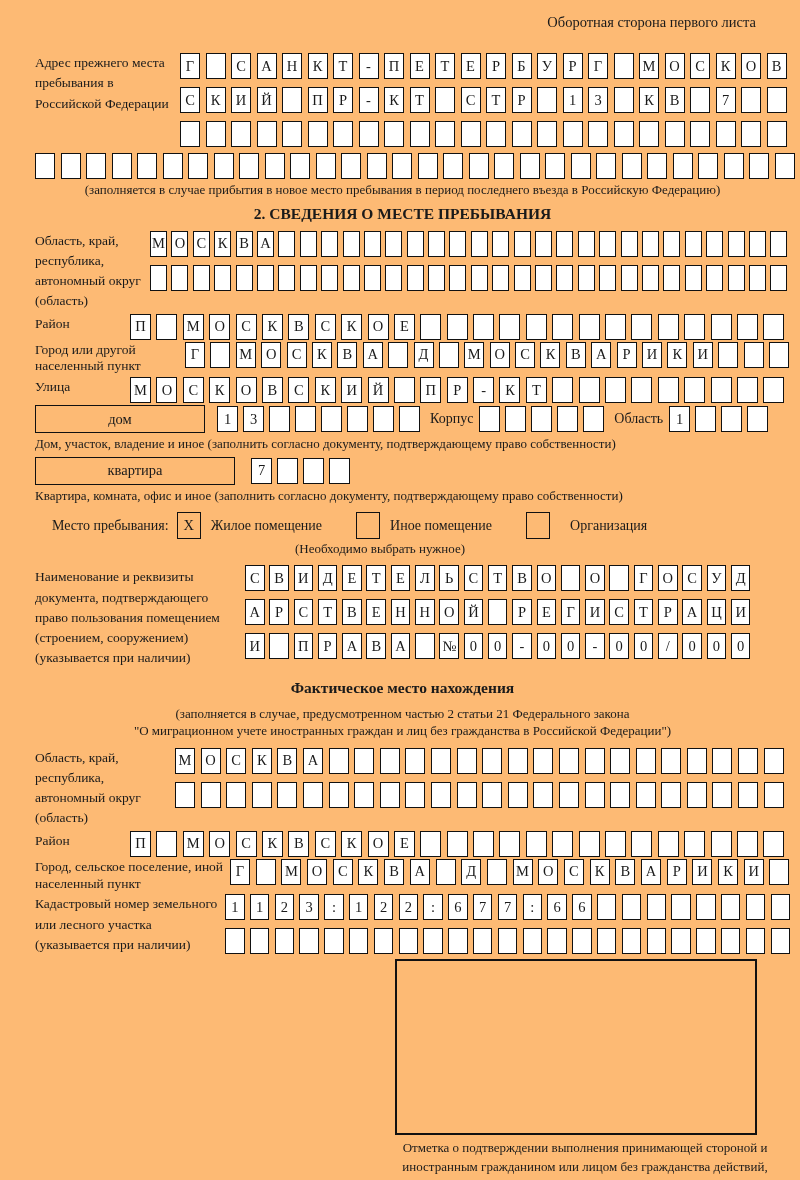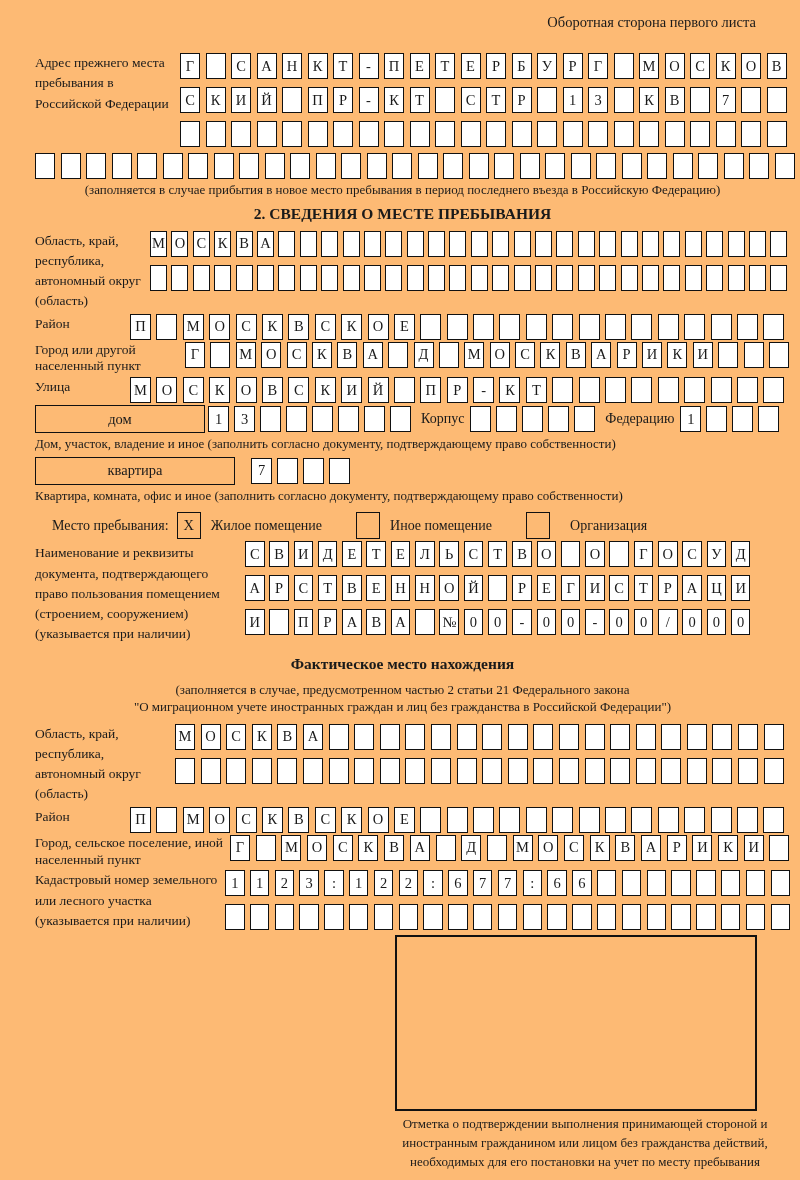--- a/index.html
+++ b/index.html
@@ -32,21 +32,21 @@
     font-size:14.5px;background:#fff;
   }
   .note{font-size:13px;line-height:1.35;}
   .note.center{text-align:center;}
   .sec-title{text-align:center;font-weight:bold;font-size:15.5px;margin:6px 0 8px 0;}
   .labelbox{
     border:1.5px solid #111;height:28px;box-sizing:border-box;
     display:flex;align-items:center;justify-content:center;
     font-size:14.5px;flex:0 0 auto;
   }
-  .labelbox.dom{width:170px;margin-right:3px;}
+  .labelbox.dom{width:170px;margin-right:12px;}
   .labelbox.kv{width:200px;margin-right:16px;}
   .inline-lbl{font-size:14px;padding:4px 6px 0 10px;flex:0 0 auto;}
   .chk-row{display:flex;align-items:center;margin:8px 0 2px 17px;font-size:14px;text-align:right;}
   .chk-cell{
     width:24px;height:27px;border:1.5px solid #111;box-sizing:border-box;
     display:flex;align-items:center;justify-content:center;
     font-size:14.5px;margin:0 10px 0 8px;flex:0 0 auto;
   }
   .chk-lbl{margin-right:26px;}
   .subnote{font-size:13px;margin:2px 0 8px 205px;width:280px;text-align:center;}
@@ -359,21 +359,21 @@
         <span class="cell"></span>
       </div>
     <div class="inline-lbl" style="padding-top:0">Корпус</div>
     <div class="cellrow" style="--cw:21px;--gap:5px">
         <span class="cell"></span>
         <span class="cell"></span>
         <span class="cell"></span>
         <span class="cell"></span>
         <span class="cell"></span>
       </div>
-    <div class="inline-lbl" style="padding-top:0">Федерацию</div>
+    <div class="inline-lbl" style="padding-top:0">Область</div>
     <div class="cellrow" style="--cw:21px;--gap:5px">
         <span class="cell">1</span>
         <span class="cell"></span>
         <span class="cell"></span>
         <span class="cell"></span>
       </div>
   </div>
   <div class="note mb2">Дом, участок, владение и иное (заполнить согласно документу, подтверждающему право собственности)</div>
 
   <div class="formrow mb2" style="align-items:center;margin-top:4px">
@@ -389,20 +389,21 @@
 
   <div class="chk-row">
     <span>Место пребывания:</span>
     <span class="chk-cell">X</span>
     <span class="chk-lbl">Жилое помещение</span>
     <span class="chk-cell"></span>
     <span class="chk-lbl">Иное помещение</span>
     <span class="chk-cell" style="margin-right:20px"></span>
     <span>Организация</span>
   </div>
+  <div class="subnote">(Необходимо выбрать нужное)</div>
 
   <div class="formrow mb8">
     <div class="lbl w210">Наименование и реквизиты документа, подтверждающего право пользования помещением (строением, сооружением) (указывается при наличии)</div>
     <div class="cellblock">
       <div class="cellrow" style="--cw:19.5px;--gap:4.8px">
           <span class="cell">С</span>
           <span class="cell">В</span>
           <span class="cell">И</span>
           <span class="cell">Д</span>
           <span class="cell">Е</span>

